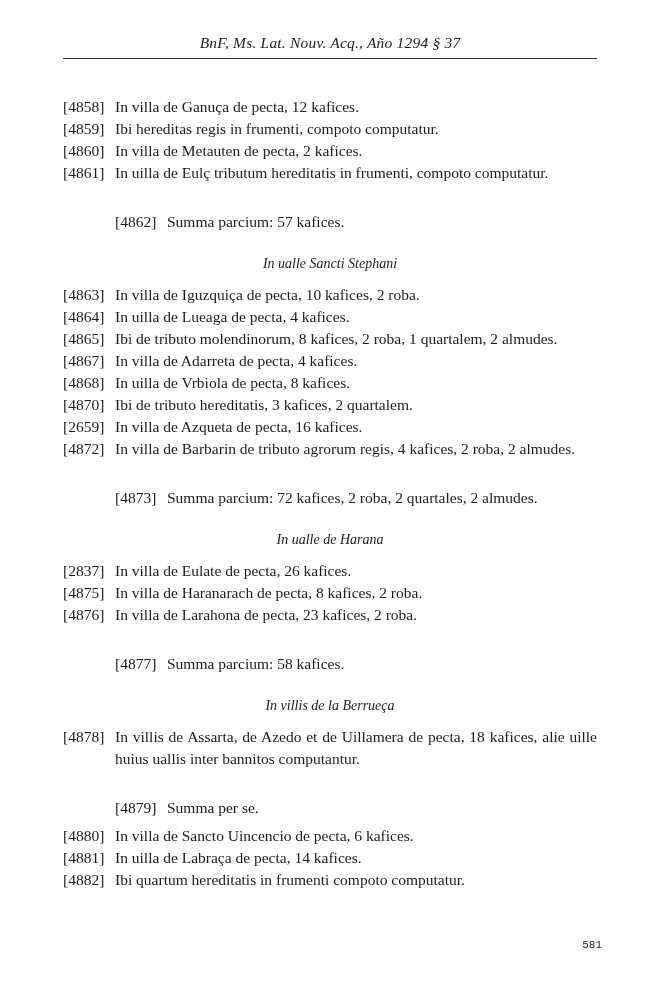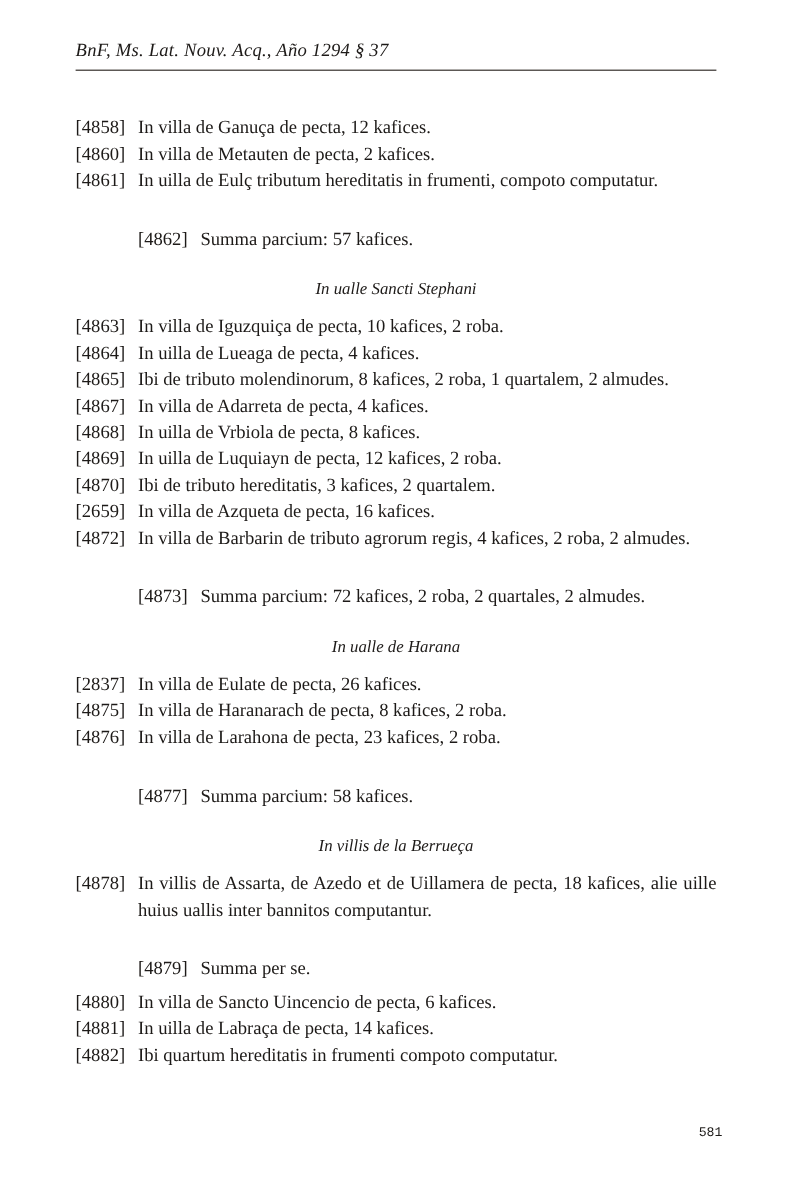--- a/index.html
+++ b/index.html
@@ -12,21 +12,21 @@
     width: 660px;
     height: 1000px;
     box-sizing: border-box;
     padding: 33px 63px 0 63px;
     background: #ffffff;
     color: #1d1a18;
     font-family: "Liberation Serif", "DejaVu Serif", serif;
     overflow: hidden;
   }
   .running-header {
-    text-align: left;
+    text-align: center;
     font-style: italic;
     font-size: 15.5px;
     line-height: 19px;
     letter-spacing: 0.2px;
     padding-bottom: 6px;
     border-bottom: 1.6px solid #35302c;
   }
   .page-body {
     margin-top: 37px;
     font-size: 15.5px;
@@ -74,20 +74,24 @@
   <header class="running-header">
     <span>BnF, Ms. Lat. Nouv. Acq., Año 1294 § 37</span>
   </header>
 
   <main class="page-body" id="page-body">
       <div class="entry">
         <span class="num">[4858]</span>
         <div class="text">In villa de Ganuça de pecta, 12 kafices.</div>
       </div>
       <div class="entry">
+        <span class="num">[4859]</span>
+        <div class="text">Ibi hereditas regis in frumenti, compoto computatur.</div>
+      </div>
+      <div class="entry">
         <span class="num">[4860]</span>
         <div class="text">In villa de Metauten de pecta, 2 kafices.</div>
       </div>
       <div class="entry">
         <span class="num">[4861]</span>
         <div class="text">In uilla de Eulç tributum hereditatis in frumenti, compoto computatur.</div>
       </div>
       <div class="entry summa">
         <span class="num">[4862]</span>
         <div class="text">Summa parcium: 57 kafices.</div>
@@ -105,24 +109,20 @@
         <span class="num">[4865]</span>
         <div class="text">Ibi de tributo molendinorum, 8 kafices, 2 roba, 1 quartalem, 2 almudes.</div>
       </div>
       <div class="entry">
         <span class="num">[4867]</span>
         <div class="text">In villa de Adarreta de pecta, 4 kafices.</div>
       </div>
       <div class="entry">
         <span class="num">[4868]</span>
         <div class="text">In uilla de Vrbiola de pecta, 8 kafices.</div>
-      </div>
-      <div class="entry">
-        <span class="num">[4869]</span>
-        <div class="text">In uilla de Luquiayn de pecta, 12 kafices, 2 roba.</div>
       </div>
       <div class="entry">
         <span class="num">[4870]</span>
         <div class="text">Ibi de tributo hereditatis, 3 kafices, 2 quartalem.</div>
       </div>
       <div class="entry">
         <span class="num">[2659]</span>
         <div class="text">In villa de Azqueta de pecta, 16 kafices.</div>
       </div>
       <div class="entry">

